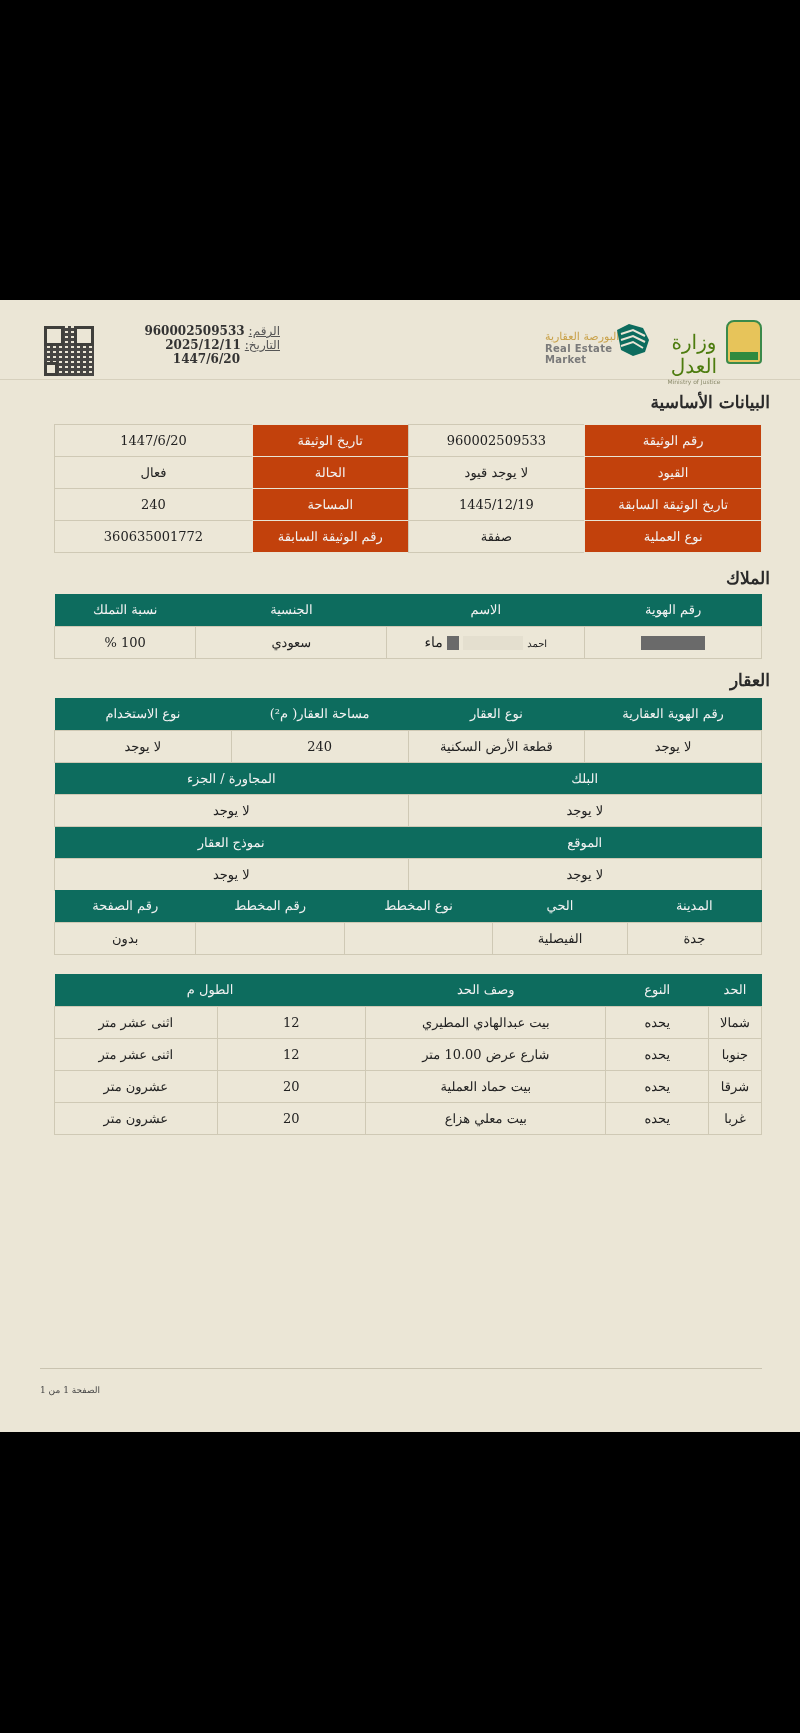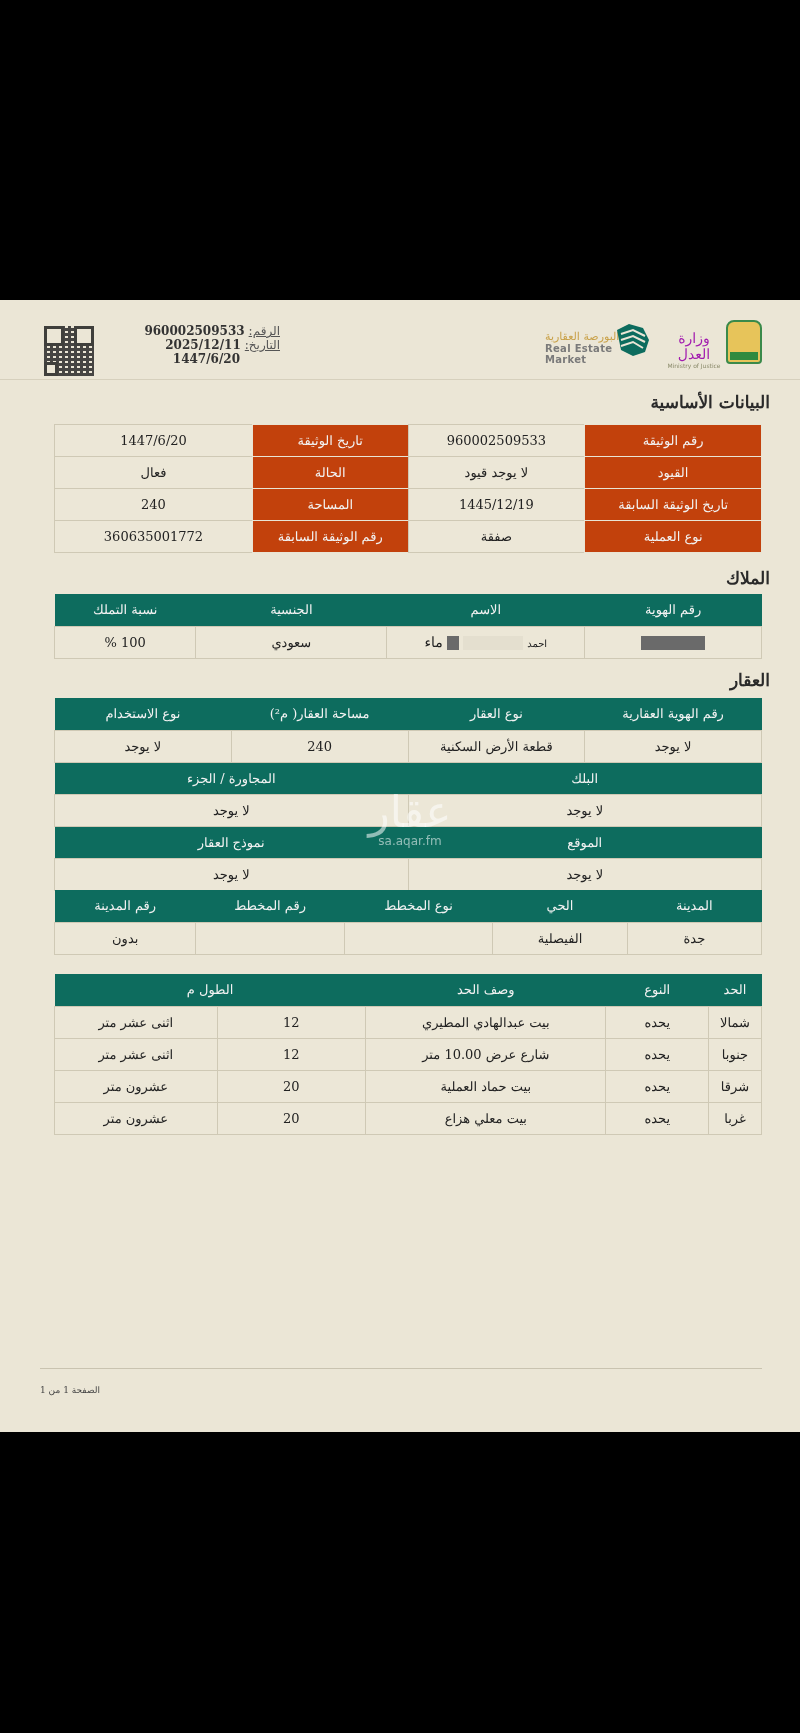--- a/index.html
+++ b/index.html
@@ -19,21 +19,21 @@
   .qr .c3 { position:absolute; left:0; bottom:0; width:14px; height:14px; border:3px solid #222; background:#ebe6d6; }
   .meta { position: absolute; left: 140px; top: 24px; width: 140px; direction: rtl; font-size: 12px; font-weight: bold; color: #333; line-height: 14px; text-align: right; }
   .meta .row { display: flex; gap: 4px; }
   .meta .lbl { color: #555; font-weight: normal; text-decoration: underline; }
   .title { position: absolute; left: 290px; top: 30px; width: 190px; font-size: 26px; font-weight: bold; color: #2c2c2c; direction: rtl; text-align: center; }
   .logo-rem { position: absolute; left: 520px; top: 30px; width: 90px; text-align: left; margin-left: 25px; }
   .logo-rem .ar { font-size: 11px; color: #c9a24a; direction: rtl; }
   .logo-rem .en { font-size: 10px; color: #7a7a7a; font-family: "DejaVu Sans", sans-serif; font-weight: bold; letter-spacing: .3px; }
   .logo-map { position: absolute; left: 613px; top: 20px; width: 40px; height: 40px; }
   .logo-moj { position: absolute; left: 665px; top: 30px; width: 58px; text-align: center; }
-  .logo-moj .ar { font-size: 14px; color: #a21caf; direction: rtl; }
+  .logo-moj .ar { font-size: 20px; color: #4d7c0f; direction: rtl; }
   .logo-moj .en { font-size: 6px; color: #8a8a6a; font-family: "DejaVu Sans", sans-serif; }
   .logo-emb { position: absolute; left: 726px; top: 20px; width: 36px; height: 44px; border: 2px solid #3a8a4a; border-radius: 8px 8px 4px 4px; background: #e7c45a; }
   .logo-emb::after { content:""; position:absolute; left:2px; right:2px; bottom:2px; height:8px; background:#2f8a3f; }
 
   .sec-title { position: absolute; right: 30px; font-size: 17px; font-weight: bold; color: #2a2a2a; direction: rtl; }
   table.doc { position: absolute; left: 54px; width: 708px; border-collapse: collapse; direction: rtl; table-layout: fixed; }
   table.doc td, table.doc th { height: 32px; font-size: 13px; text-align: center; border: 1px solid #cfc9b5; color: #222; font-weight: normal; }
   table.doc .h { background: #c2410c; color: #f2f2f2; border-color: #e9e4d4; }
   table.doc th { background: #0d6c5e; color: #f2f2f2; border: none; }
   table.doc td.v { background: #ece7d7; }
@@ -195,21 +195,21 @@
         <col style="width:21%">
         <col style="width:21%">
         <col style="width:20%">
       </colgroup>
     <tbody>
         <tr>
       <th>المدينة</th>
       <th>الحي</th>
       <th>نوع المخطط</th>
       <th>رقم المخطط</th>
-      <th>رقم المدينة</th>
+      <th>رقم الصفحة</th>
     </tr>
     <tr>
       <td class="v">جدة</td>
       <td class="v">الفيصلية</td>
       <td class="v"></td>
       <td class="v"></td>
       <td class="v">بدون</td>
     </tr>
   </tbody>
     </table>
@@ -253,20 +253,16 @@
     <tr>
       <td class="v">غربا</td>
       <td class="v">يحده</td>
       <td class="v">بيت معلي هزاع</td>
       <td class="v">20</td>
       <td class="v">عشرون متر</td>
     </tr>
   </tbody>
     </table>
 
-  <div class="watermark">
-    <div class="big">عقار</div>
-    <div class="small">sa.aqar.fm</div>
-  </div>
 
   <div class="foot-line"></div>
   <div class="pageno">الصفحة 1 من 1</div>
 </div>
 
 </body></html>

